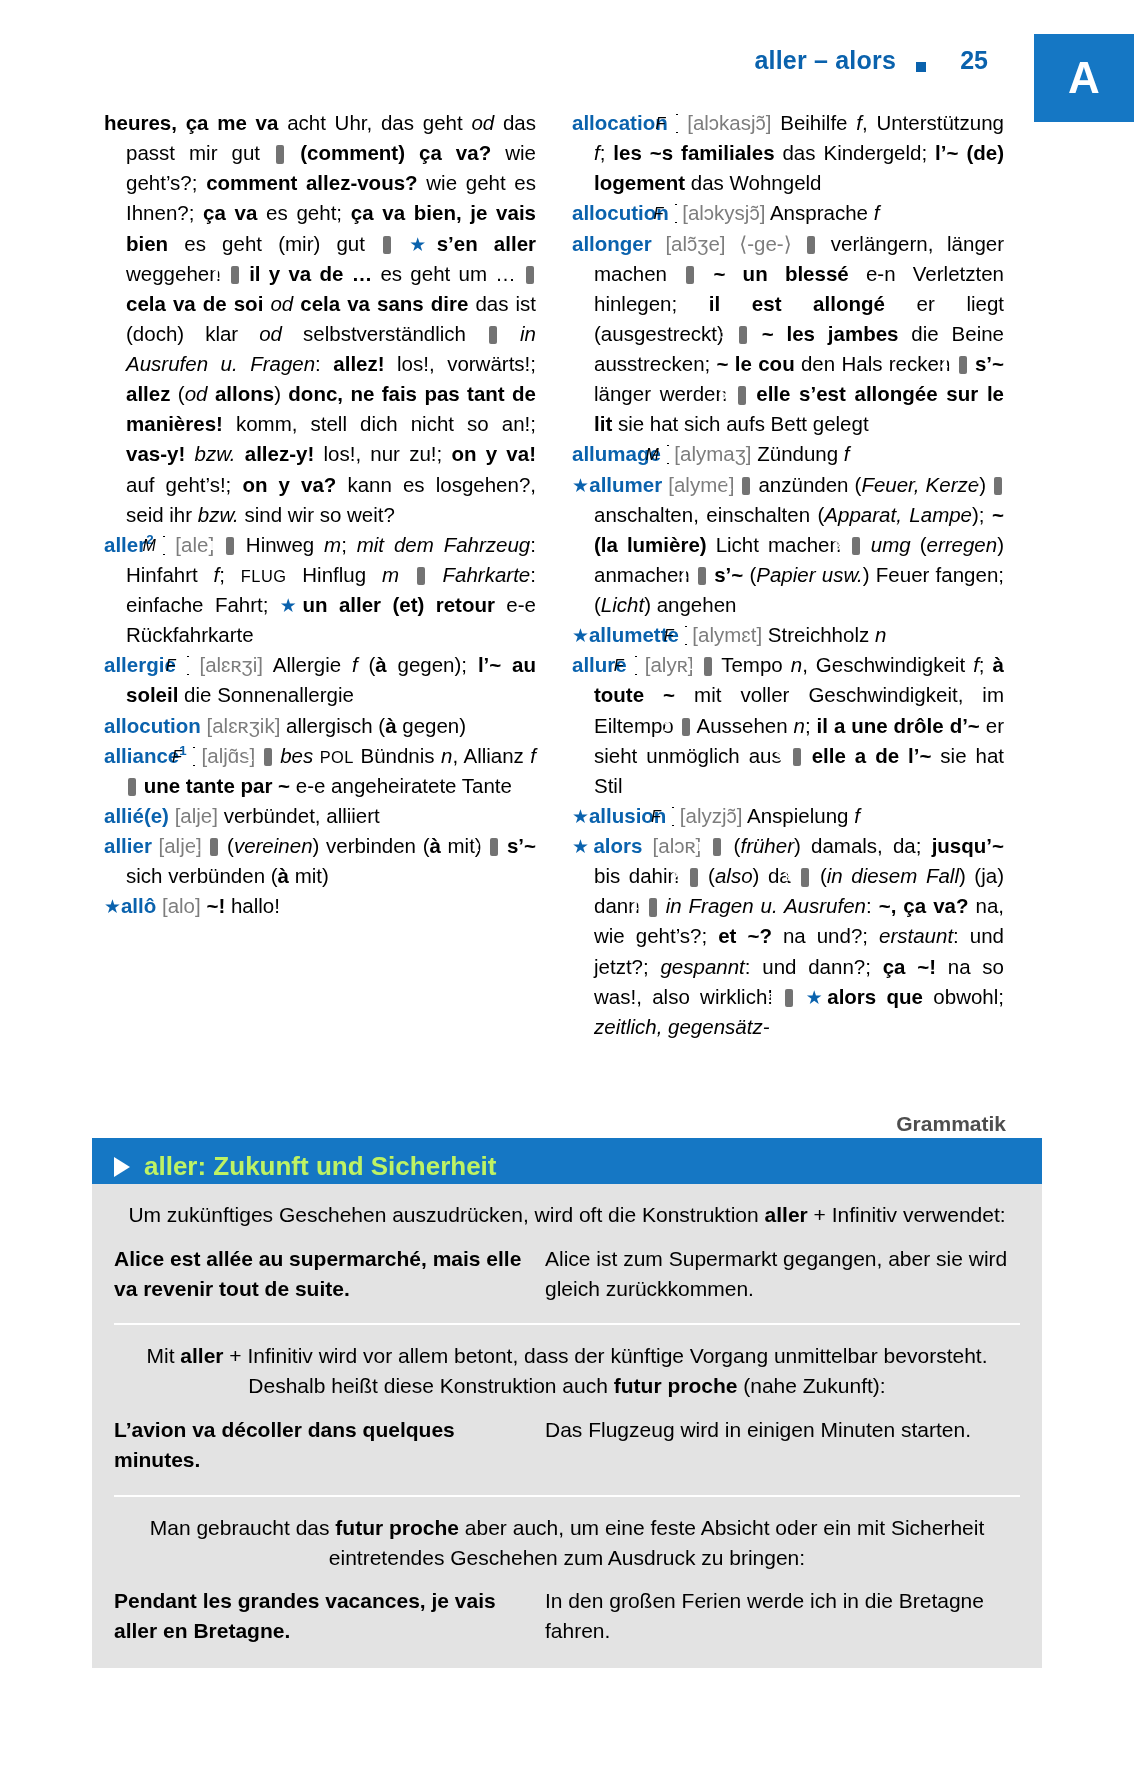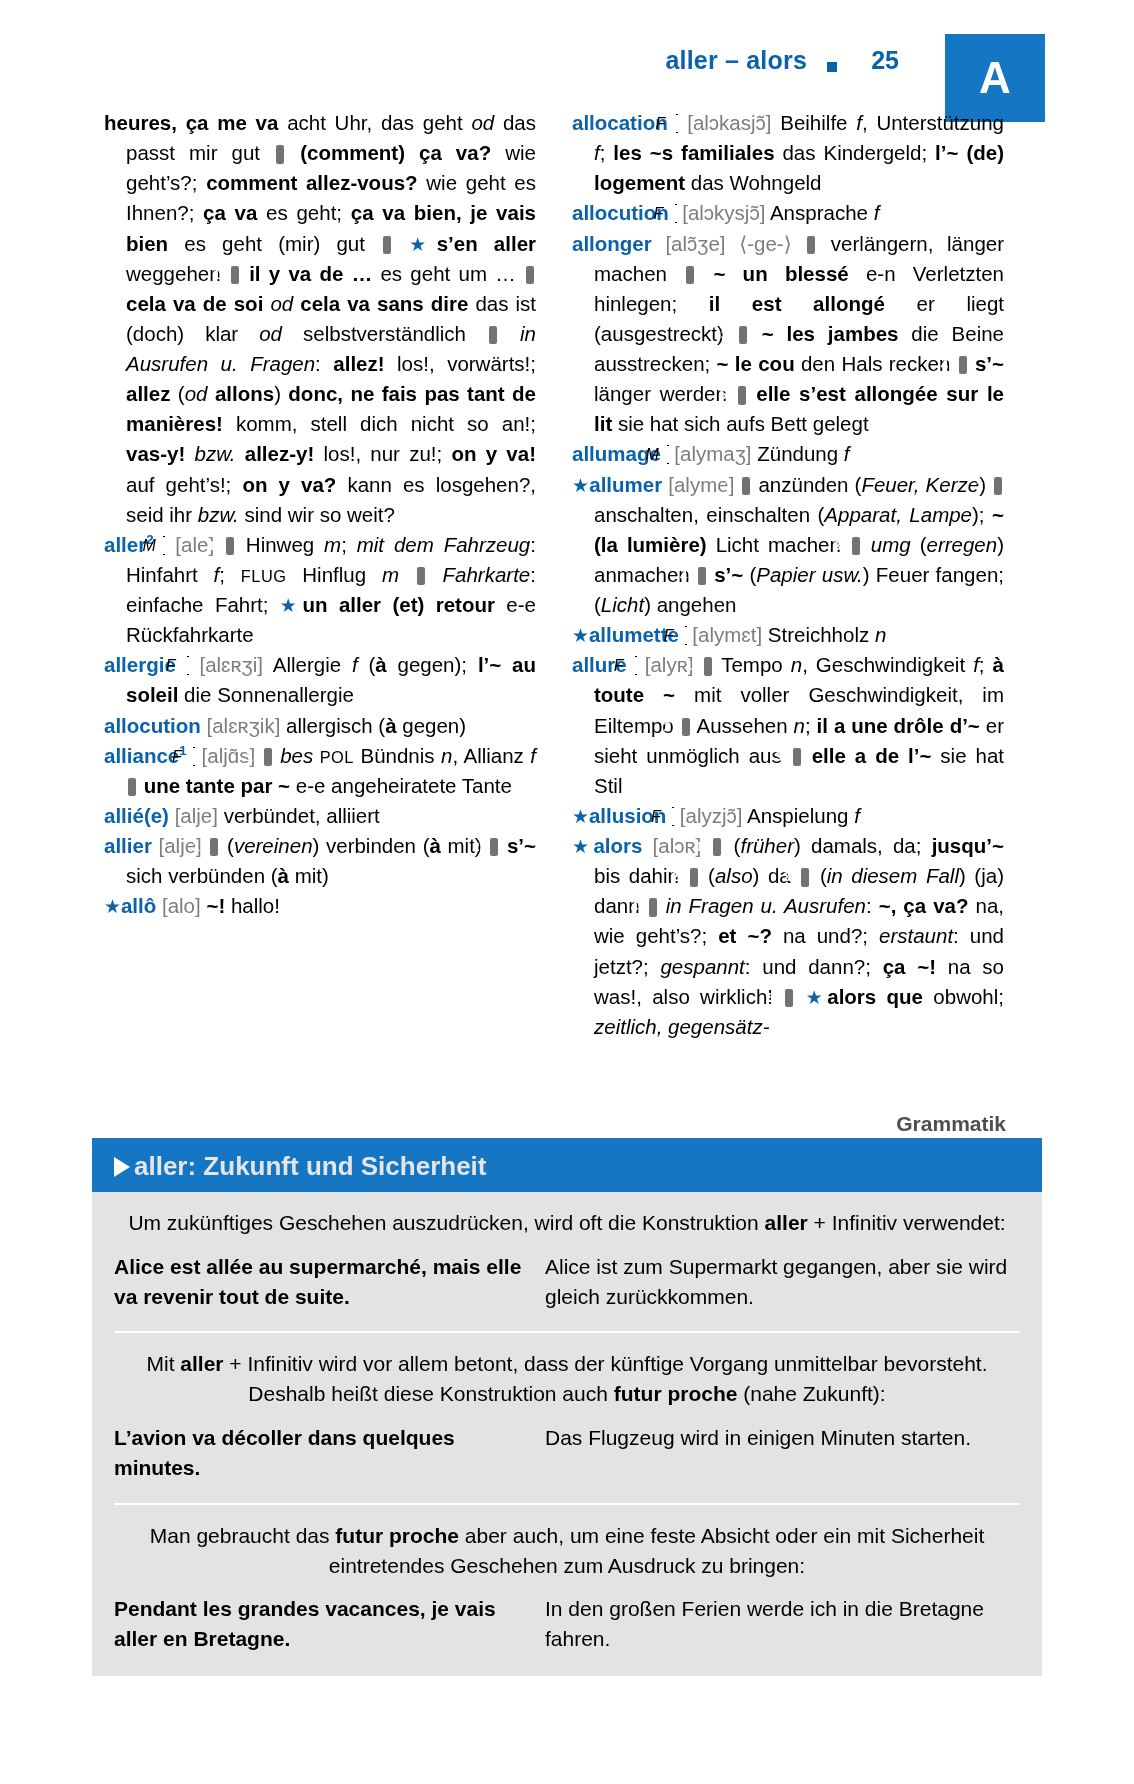--- a/index.html
+++ b/index.html
@@ -20,21 +20,21 @@
     width: 1134px;
     height: 1784px;
     box-sizing: border-box;
   }
 
   
   .header {
     position: absolute;
     top: 34px;
     left: 0;
-    width: 1045px;
+    width: 1134px;
     height: 66px;
   }
   .header-running {
     position: absolute;
     right: 238px;
     top: 12px;
     font-size: 25px;
     color: #0a62ad;
     font-weight: bold;
     letter-spacing: 0.2px;
@@ -154,27 +154,27 @@
   .grammar {
     position: absolute;
     left: 92px;
     top: 1138px;
     width: 950px;
     background: #e3e3e3;
     box-sizing: border-box;
   }
   .gram-head {
     background: #1577c4;
-    color: #e5e5e5;
+    color: #bef264;
     font-size: 26px;
     font-weight: bold;
-    padding: 13px 20px 10px 22px;
+    padding: 13px 20px 2px 22px;
     display: flex;
     align-items: center;
-    gap: 4px;
+    gap: 14px;
   }
   .gram-arrow {
     display: inline-block;
     width: 0;
     height: 0;
     border-left: 16px solid #ffffff;
     border-top: 10px solid transparent;
     border-bottom: 10px solid transparent;
   }
   .gram-body {

